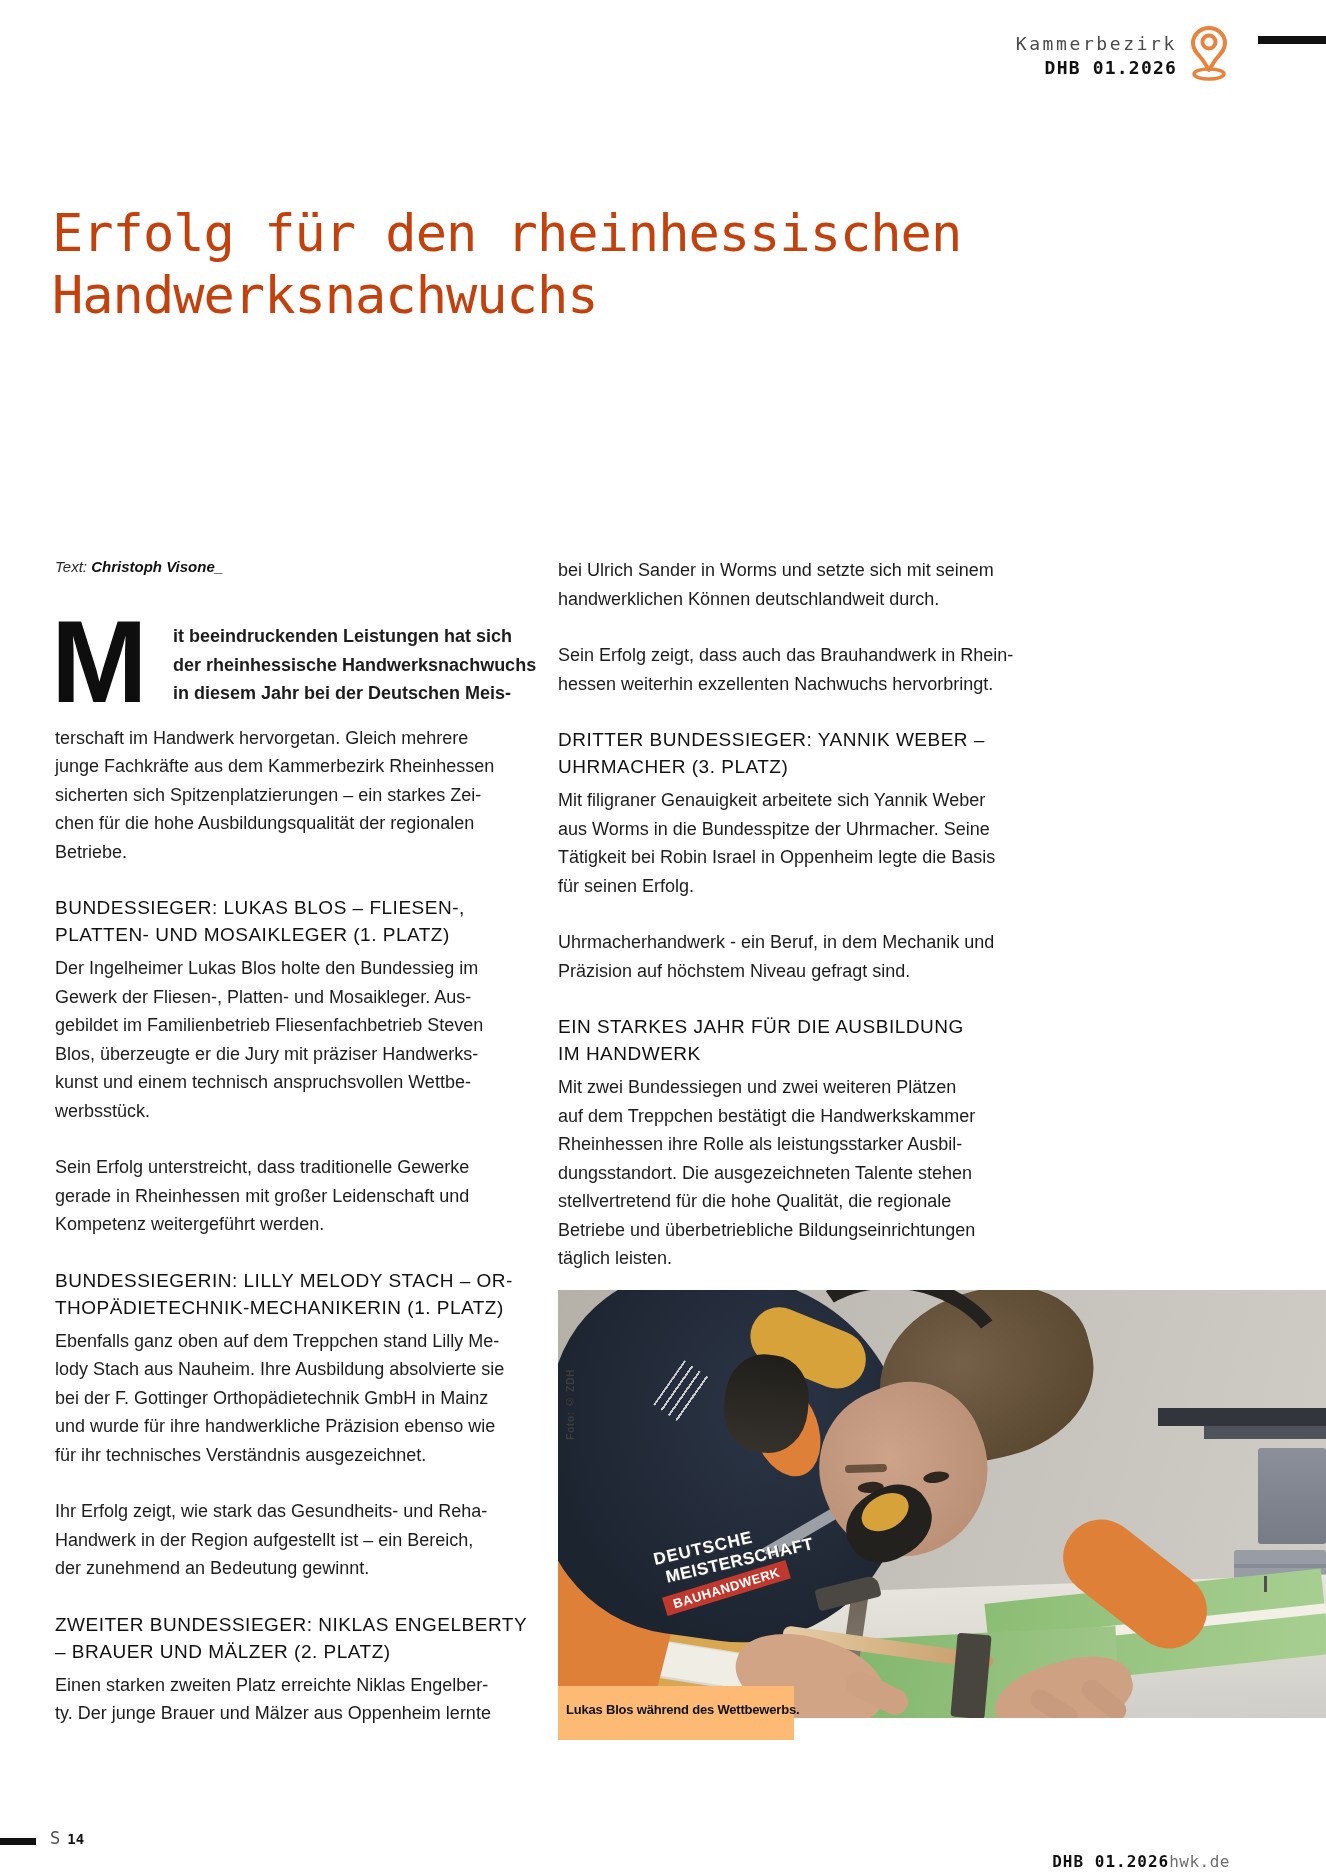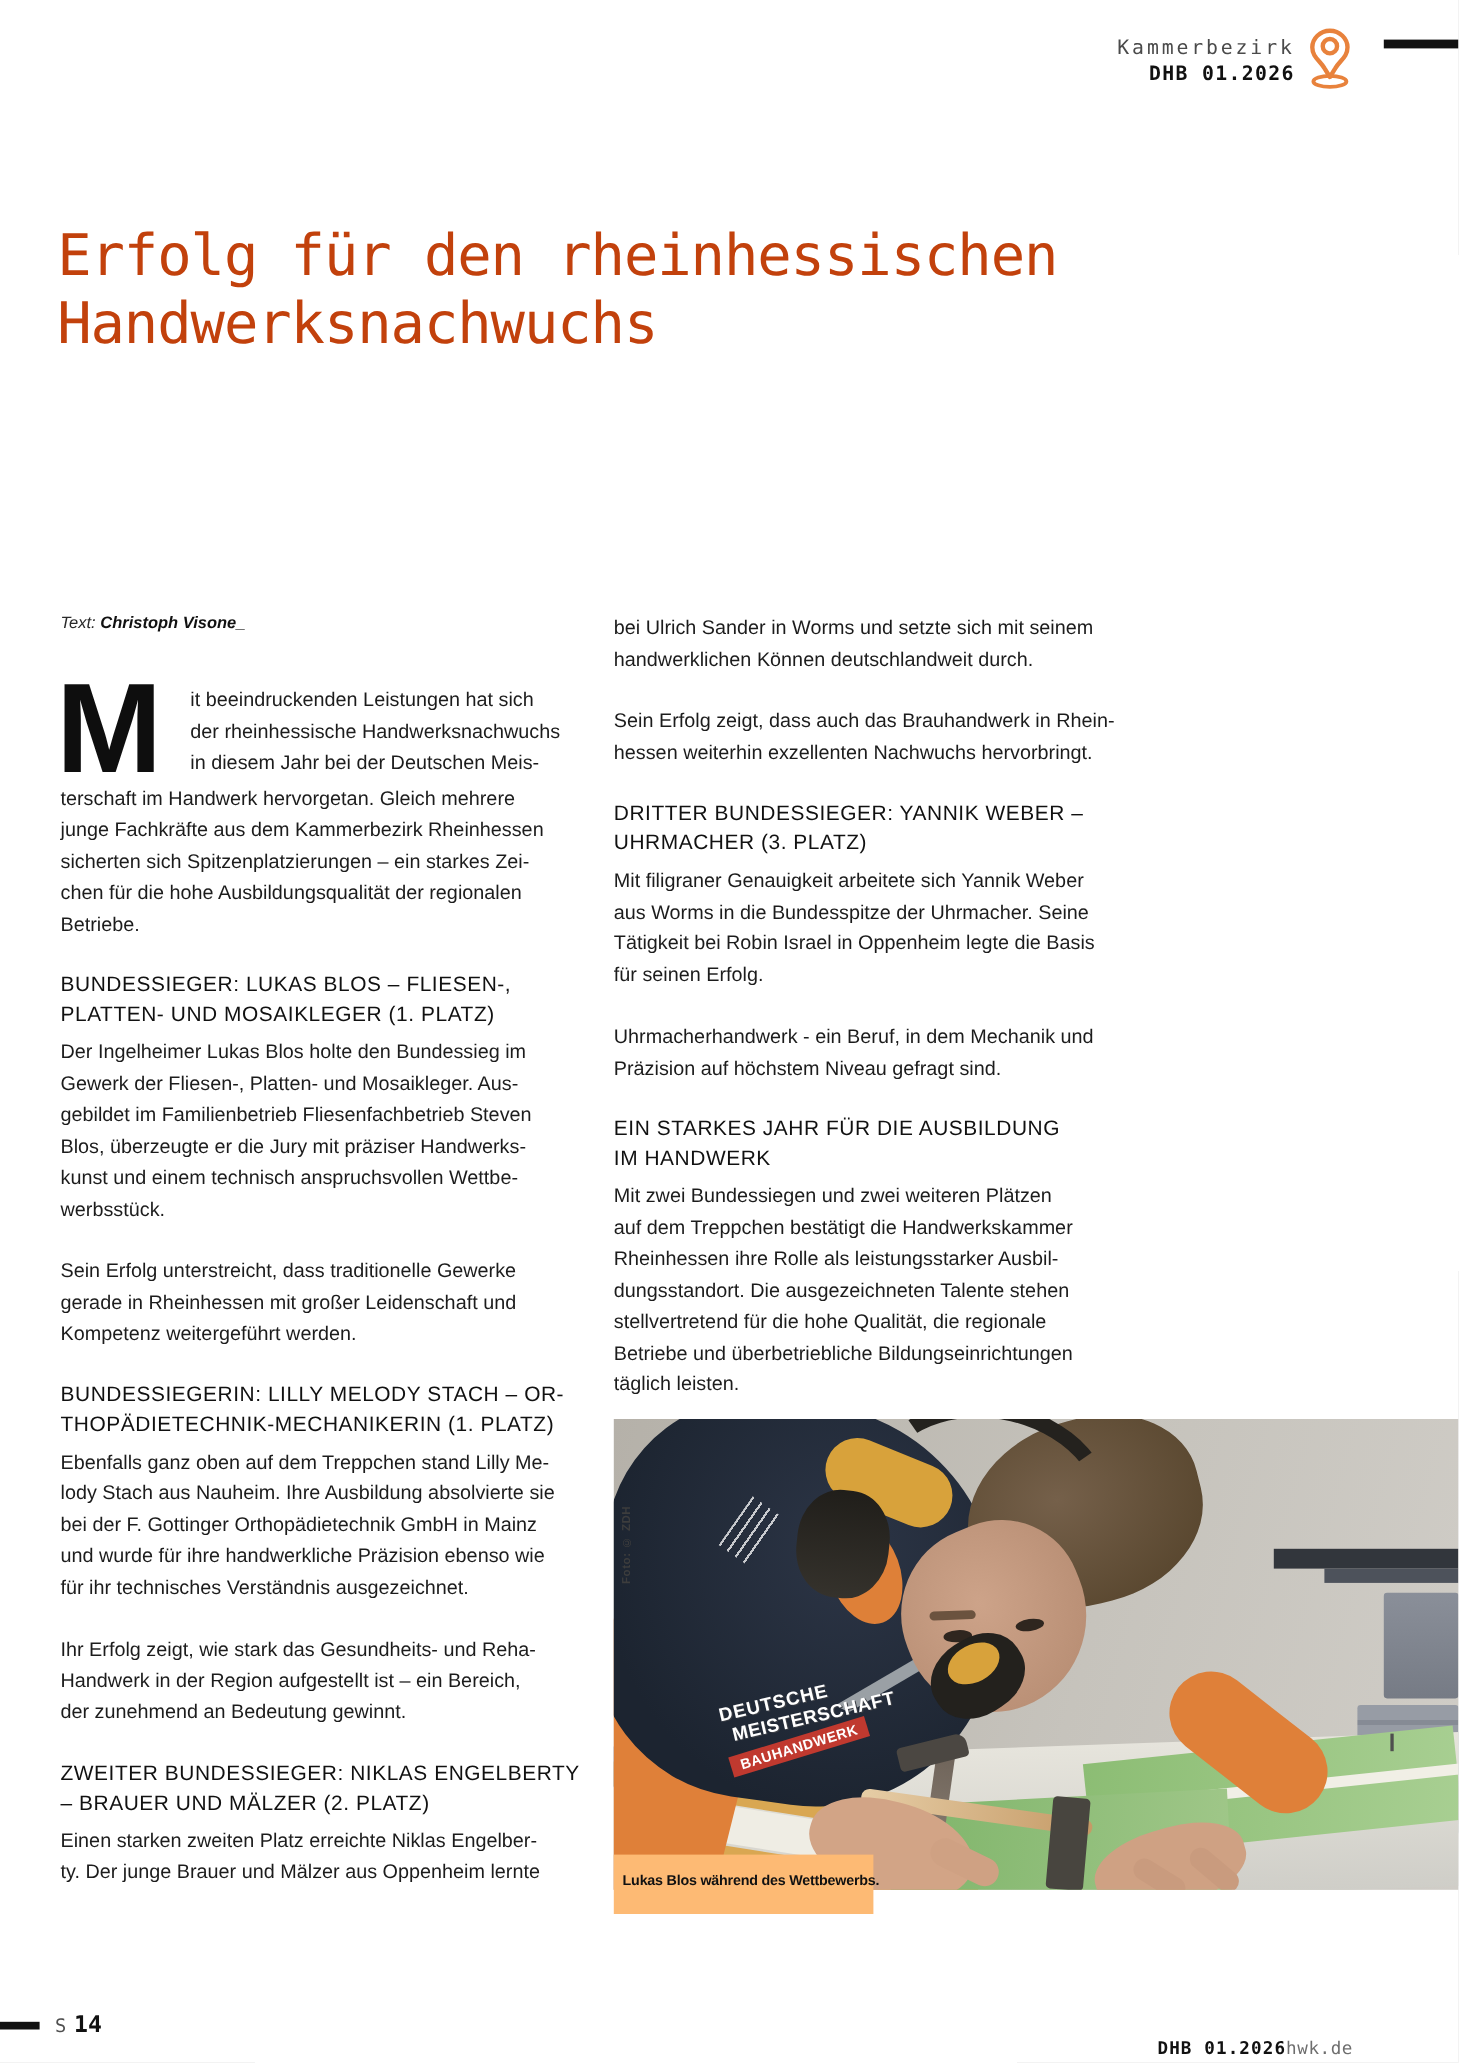--- a/index.html
+++ b/index.html
@@ -20,21 +20,21 @@
             letter-spacing:0.8px;color:#1b1b1b;white-space:pre-line;margin:0;}
   .byline{position:absolute;left:55px;top:558px;font-size:15px;font-style:italic;color:#2a2a2a;}
   .byline b{font-weight:bold;color:#111;}
 
   
   .col{position:absolute;}
   .col-left{left:55px;top:622px;width:482px;}
   .col-right{left:558px;top:556px;width:478px;}
   .body-p{font-size:18px;line-height:28.5px;margin:0 0 28px 0;white-space:pre;color:#1c1c1c;}
   .sec-h{font-size:19px;line-height:27px;font-weight:normal;letter-spacing:0.5px;margin:0 0 6px 0;white-space:pre;color:#111;}
-  .intro-beside{margin:0 0 4px 118px;}
+  .intro-beside{margin:0 0 16px 118px;font-weight:bold;}
   .intro-below{margin:0 0 28px 0;}
   .dropcap{position:absolute;left:-4px;top:-6px;font-size:116px;line-height:92px;font-weight:bold;color:#0e0e0e;}
 
   
   .photo{position:absolute;left:558px;top:1290px;width:768px;height:428px;overflow:hidden;
          background:linear-gradient(105deg,#b5b1a9 0%,#c6c3bc 55%,#d0cdc7 100%);}
   .photo *{position:absolute;}
   .ph-arm-bar{left:600px;top:118px;width:168px;height:18px;background:#32363c;}
   .ph-arm-bar2{left:646px;top:136px;width:122px;height:13px;background:#4d525b;}
   .ph-crate-top{left:700px;top:158px;width:68px;height:96px;background:linear-gradient(#8a8f99,#767b85);border-radius:3px;}
@@ -85,21 +85,21 @@
   .ph-h2-head{left:258px;top:292px;width:64px;height:22px;background:#4b4742;border-radius:4px 10px 4px 4px;transform:rotate(-14deg);}
   .ph-credit{left:6px;top:10px;height:140px;writing-mode:vertical-rl;transform:rotate(180deg);
              font-size:10.5px;font-weight:bold;color:#3d3d3d;letter-spacing:0.5px;white-space:pre;}
   .caption-box{position:absolute;left:558px;top:1686px;width:236px;height:54px;background:#fdba74;z-index:5;}
   .caption-box span{display:block;margin:16px 0 0 8px;font-size:13px;font-weight:bold;letter-spacing:-0.2px;color:#111;white-space:pre;}
 
   
   .ft-rule{position:absolute;left:0;top:1838px;width:36px;height:7px;background:#111;}
   .ft-page{position:absolute;left:50px;top:1828px;}
   .ft-page .s{font-size:17px;color:#4f4f4f;letter-spacing:1px;}
-  .ft-page .n{font-size:21px;font-weight:bold;color:#111;margin-left:6px;}
+  .ft-page .n{font-size:14px;font-weight:bold;color:#111;margin-left:6px;}
   .ft-right{position:absolute;right:96px;top:1833px;white-space:pre;}
   .ft-right .iss{font-size:16px;font-weight:bold;letter-spacing:1px;color:#111;}
   .ft-right .site{font-size:16px;color:#6e6e6e;letter-spacing:0.5px;margin-left:0;}
 </style>
 </head>
 <body>
 
 <div class="page">
 
   <div class="hdr-section mono">Kammerbezirk</div>

